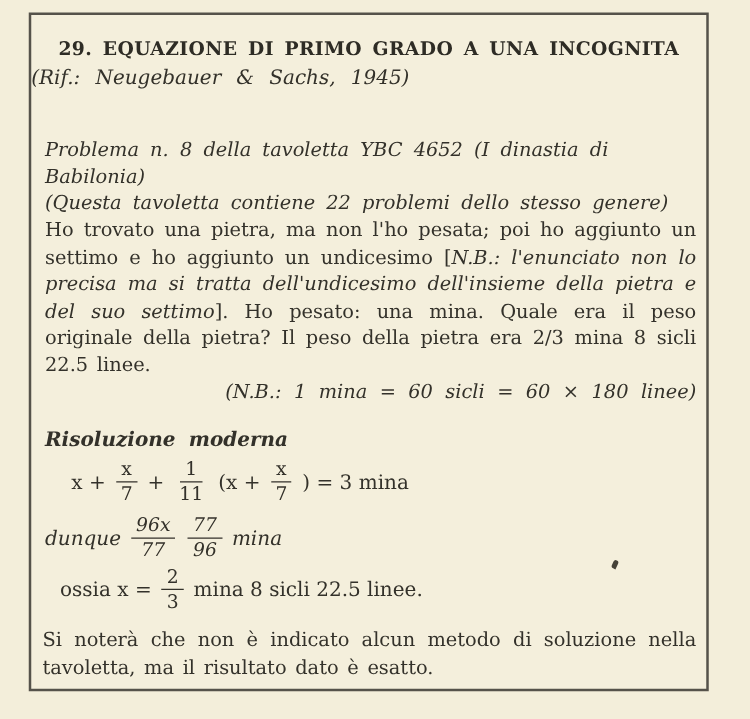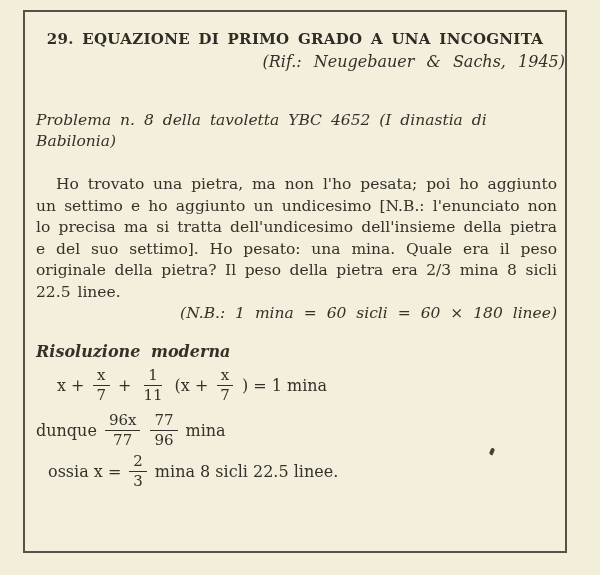--- a/index.html
+++ b/index.html
@@ -17,46 +17,46 @@
     border:2px solid #55524a;
     background:#f4efdc;
   }
   .title-row {
     position:absolute; top:18px; left:0; right:0;
     text-align:center; font-weight:bold; font-size:15px;
     letter-spacing:.3px; word-spacing:3px; color:#2e2c25;
   }
   .subtitle-row {
     position:absolute; top:40px; left:0; right:0;
-    text-align:right; font-style:italic; font-size:16px;
+    text-align:left; font-style:italic; font-size:16px;
     word-spacing:7px;
   }
   .prob-heading {
     position:absolute; top:98px; left:11px; right:20px;
     font-style:italic; font-size:15.5px; line-height:21px;
     word-spacing:4px;
   }
   .statement {
     position:absolute; top:162px; left:11px; right:8px;
     font-size:15.5px; line-height:21.5px; text-align:justify;
     word-spacing:2px;
   }
-  .statement .lead { text-indent:22px; display:inline;margin-left:20px; }
-  .italic { }
+  .statement .lead { text-indent:22px; display:inline; }
+  .italic { font-style:italic; }
   .note-line { font-style:italic; text-align:right; word-spacing:5px; }
   .sol-heading {
     position:absolute; top:330px; left:11px;
     font-style:italic; font-size:16px; word-spacing:5px;font-weight:bold;
   }
   .equation {
     position:absolute; display:flex; align-items:center;
     font-size:16px; gap:6px; line-height:1.15; white-space:nowrap;
   }
   .eq1 { top:355px; left:32px; }
-  .eq2 { top:400px; left:11px; }
+  .eq2 { top:400px; left:11px;font-style:italic; }
   .eq3 { top:441px; left:11px;margin-left:12px; }
   .frac {
     display:inline-flex; flex-direction:column; align-items:center;
     font-size:15px; margin:0 2px; vertical-align:middle;
   }
   .frac .num { border-bottom:1.5px solid #33312a; padding:0 4px 1px; }
   .frac .den { padding:1px 4px 0; }
   .closing {
     position:absolute; top:490px; left:9px; right:8px;
     font-size:15.5px; line-height:21.5px; text-align:justify;
@@ -72,20 +72,21 @@
 <body>
 
 <div class="page">
   <div class="frame">
 
     <div class="title-row">29. EQUAZIONE DI PRIMO GRADO A UNA INCOGNITA</div>
     <div class="subtitle-row">(Rif.: Neugebauer &amp; Sachs, 1945)</div>
 
     <div class="prob-heading">
       <div>Problema n. 8 della tavoletta YBC 4652 (I dinastia di Babilonia)</div>
+      <div>(Questa tavoletta contiene 22 problemi dello stesso genere)</div>
     </div>
 
     <div class="statement">
       <p><span class="lead">Ho trovato una pietra, ma non l'ho pesata; poi ho aggiunto un settimo e ho aggiunto un undicesimo [</span><span class="italic">N.B.: l'enunciato non lo precisa ma si tratta dell'undicesimo dell'insieme della pietra e del suo settimo</span><span>]. Ho pesato: una mina. Quale era il peso originale della pietra? Il peso della pietra era 2/3 mina 8 sicli 22.5 linee.</span></p>
       <div class="note-line">(N.B.: 1 mina = 60 sicli = 60 × 180 linee)</div>
     </div>
 
     <div class="sol-heading">Risoluzione moderna</div>
 
     <div class="equation eq1">
@@ -97,21 +98,21 @@
       <span>+</span>
       <span class="frac">
         <span class="num">1</span>
         <span class="den">11</span>
       </span>
       <span>(x +</span>
       <span class="frac">
         <span class="num">x</span>
         <span class="den">7</span>
       </span>
-      <span>) = 1 mina</span>
+      <span>) = 3 mina</span>
     </div>
 
     <div class="equation eq2">
       <span>dunque</span>
       <span class="frac">
         <span class="num">96x</span>
         <span class="den">77</span>
       </span>
       <span class="frac">
         <span class="num">77</span>
@@ -122,16 +123,17 @@
 
     <div class="equation eq3">
       <span>ossia x =</span>
       <span class="frac">
         <span class="num">2</span>
         <span class="den">3</span>
       </span>
       <span>mina 8 sicli 22.5 linee.</span>
     </div>
 
+    <div class="closing">Si noterà che non è indicato alcun metodo di soluzione nella tavoletta, ma il risultato dato è esatto.</div>
   </div>
 
   <div class="speck"></div>
 </div>
 
 </body></html>

